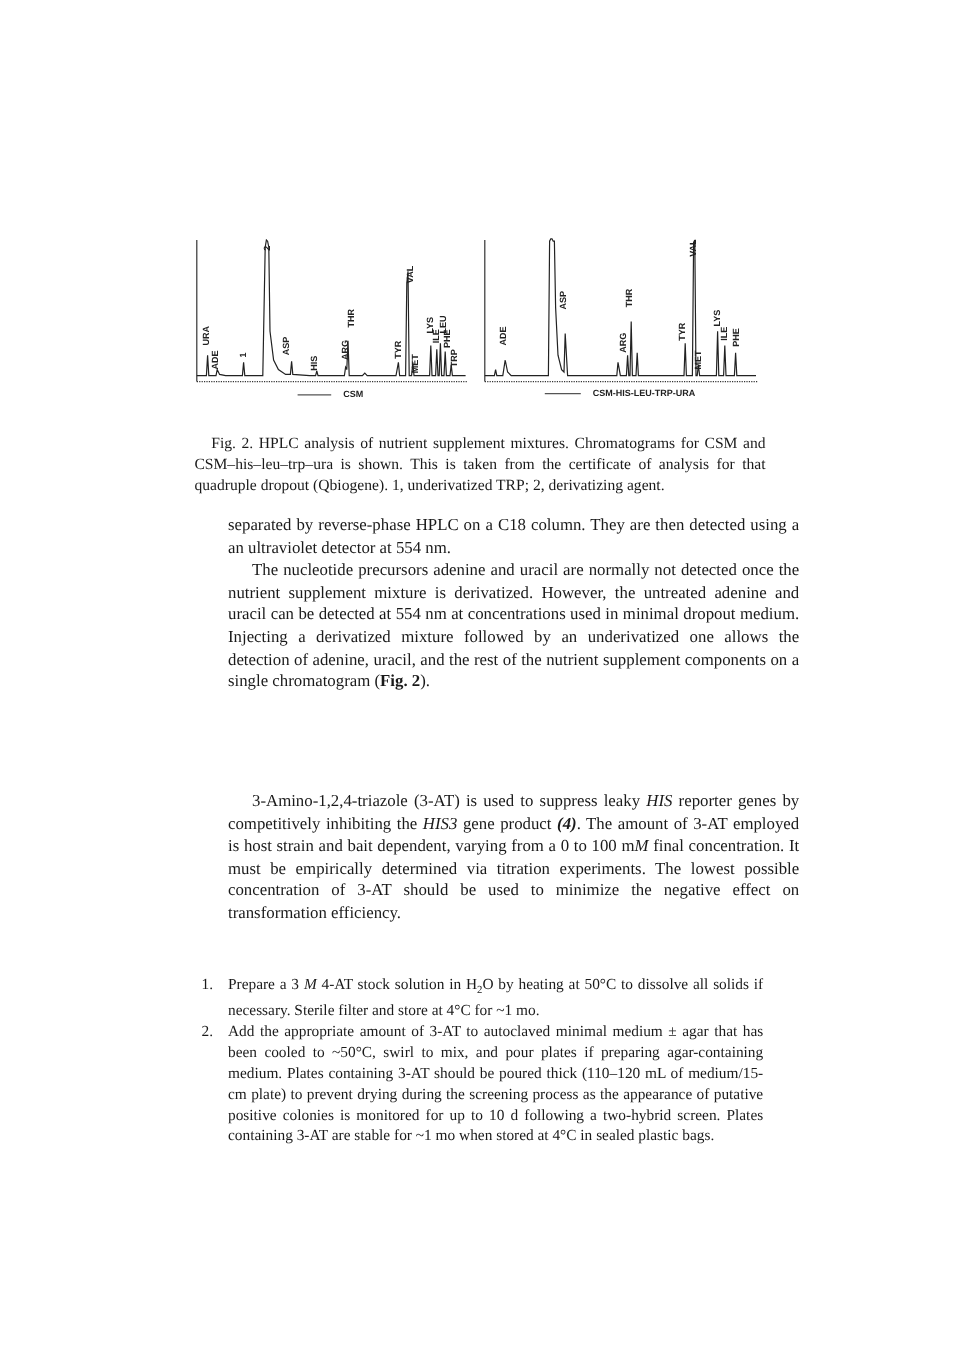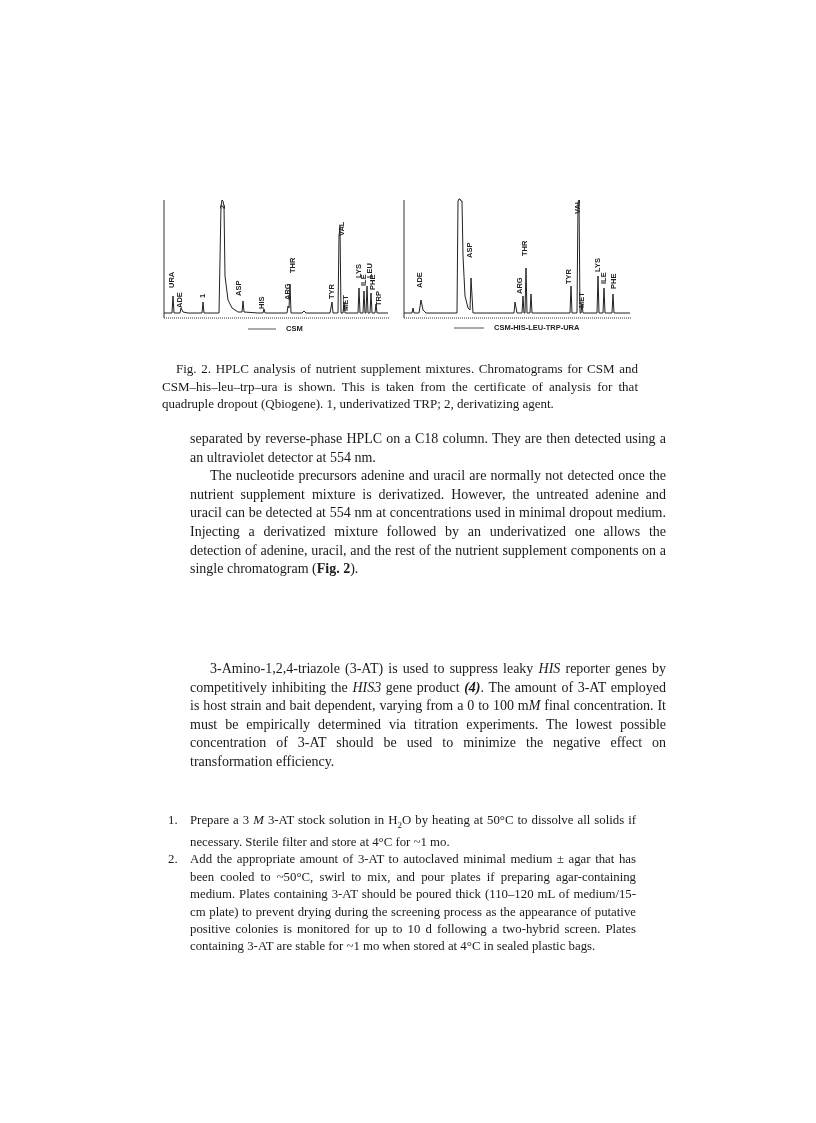--- a/index.html
+++ b/index.html
@@ -77,19 +77,19 @@
   <p class="indent"><span>The nucleotide precursors adenine and uracil are normally not detected once the nutrient supplement mixture is derivatized. However, the untreated adenine and uracil can be detected at 554 nm at concentrations used in minimal dropout medium. Injecting a derivatized mixture followed by an underivatized one allows the detection of adenine, uracil, and the rest of the nutrient supplement components on a single chromatogram (</span><b>Fig. 2</b><span>).</span></p>
 </div>
 
 <div class="body-text" style="top:660px;">
   <p class="indent"><span>3-Amino-1,2,4-triazole (3-AT) is used to suppress leaky </span><i>HIS</i><span> reporter genes by competitively inhibiting the </span><i>HIS3</i><span> gene product </span><b><i>(4)</i></b><span>. The amount of 3-AT employed is host strain and bait dependent, varying from a 0 to 100 m</span><i>M</i><span> final concentration. It must be empirically determined via titration experiments. The lowest possible concentration of 3-AT should be used to minimize the negative effect on transformation efficiency.</span></p>
 </div>
 
 <div class="list">
   <div class="item">
     <span class="num">1.</span>
-    <span>Prepare a 3 </span><i>M</i><span> 3-AT stock solution in H</span><sub style="font-size:9px;">2</sub><span>O by heating at 50°C to dissolve all solids if necessary. Sterile filter and store at 4°C for ~1 mo.</span>
+    <span>Prepare a 3 </span><i>M</i><span> 4-AT stock solution in H</span><sub style="font-size:9px;">2</sub><span>O by heating at 50°C to dissolve all solids if necessary. Sterile filter and store at 4°C for ~1 mo.</span>
   </div>
   <div class="item">
     <span class="num">2.</span>
     <span>Add the appropriate amount of 3-AT to autoclaved minimal medium ± agar that has been cooled to ~50°C, swirl to mix, and pour plates if preparing agar-containing medium. Plates containing 3-AT should be poured thick (110–120 mL of medium/15-cm plate) to prevent drying during the screening process as the appearance of putative positive colonies is monitored for up to 10 d following a two-hybrid screen. Plates containing 3-AT are stable for ~1 mo when stored at 4°C in sealed plastic bags.</span>
   </div>
 </div>
 
 </body></html>

